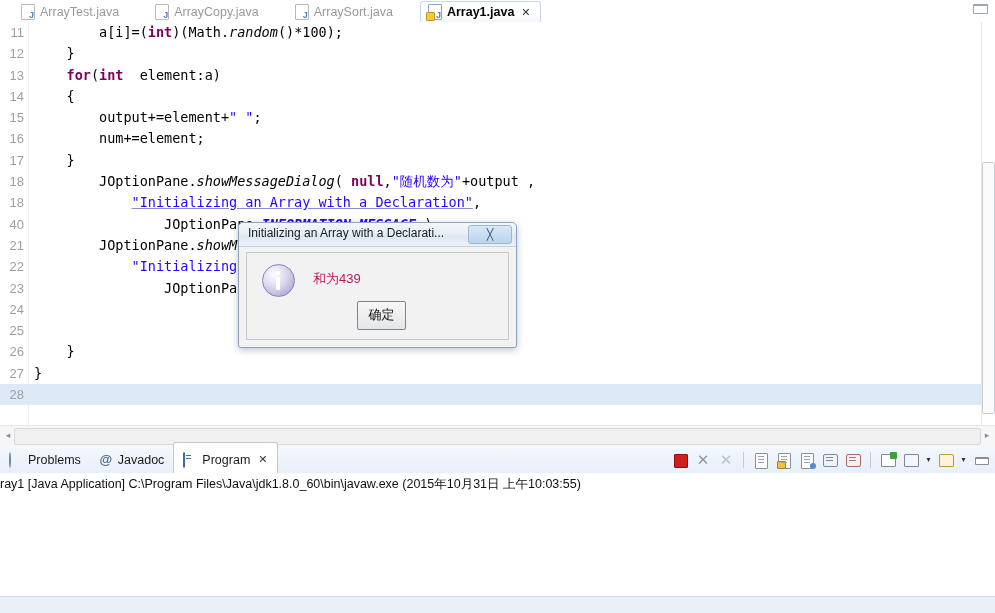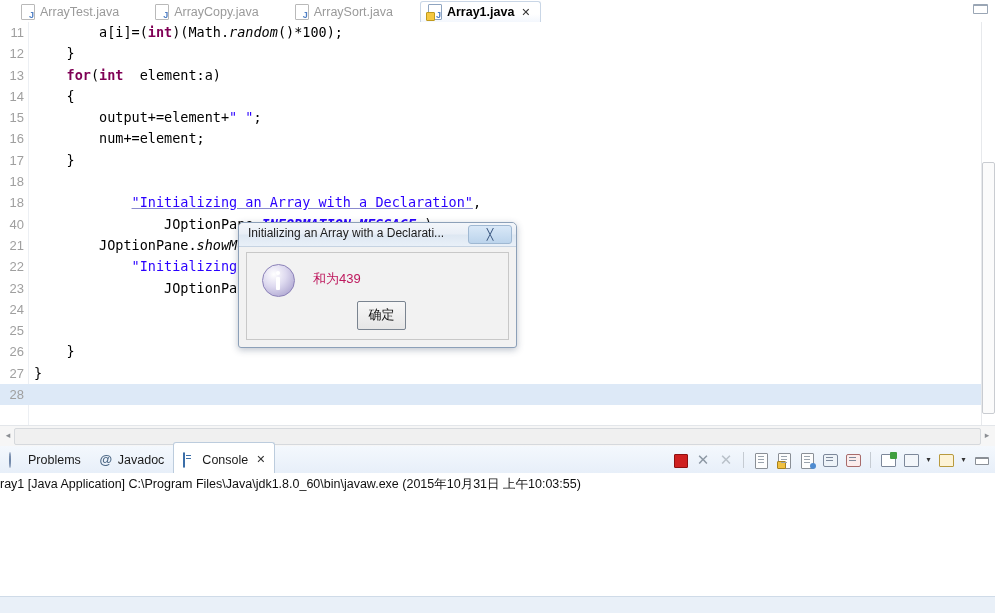--- a/index.html
+++ b/index.html
@@ -362,20 +362,21 @@
         <span class="ctext">        num+=element;</span>
       </div>
 
       <div class="crow">
         <span class="ln">17</span>
         <span class="ctext">    }</span>
       </div>
 
       <div class="crow">
         <span class="ln">18</span>
+        <span class="ctext">        JOptionPane.<span class="m">showMessageDialog</span>( <span class="k">null</span>,<span class="s">"随机数为"</span>+output ,</span>
       </div>
 
       <div class="crow">
         <span class="ln">18</span>
         <span class="ctext">            <span class="u">"Initializing an Array with a Declaration"</span>,</span>
       </div>
 
       <div class="crow">
         <span class="ln">40</span>
         <span class="ctext">                JOptionPane.<span class="f">INFORMATION_MESSAGE</span> );</span>
@@ -441,21 +442,21 @@
         <div class="btab">
           <span class="bicon"><span class="ic-problems"></span></span>
           <span>Problems</span>
         </div>
         <div class="btab">
           <span class="bicon ic-javadoc">@</span>
           <span>Javadoc</span>
         </div>
         <div class="btab active">
           <span class="bicon"><span class="ic-console"></span></span>
-          <span>Console</span>
+          <span>Program</span>
           <span class="btabclose">✕</span>
         </div>
       </div>
 
       <div class="ctoolbar">
         <span class="tbtn">
             <span class="sq-stop"></span>
           </span>
         <span class="tbtn">
             <span class="xmark">✕</span>

